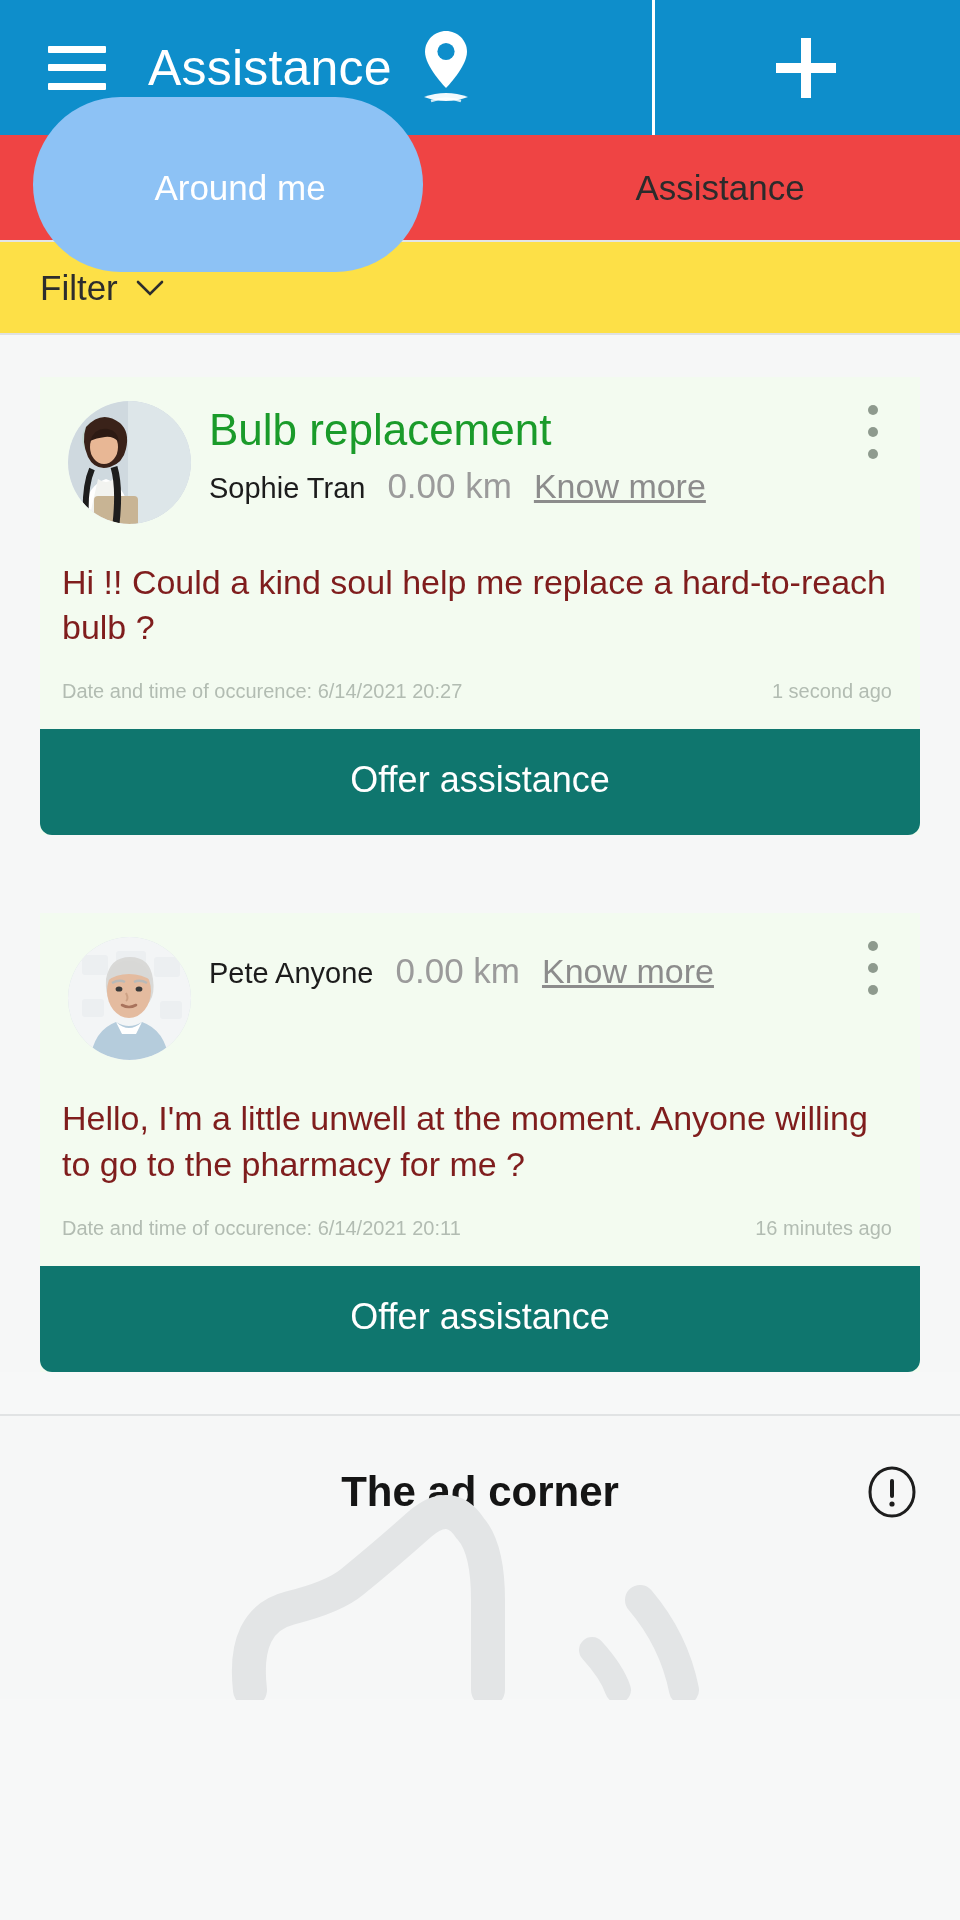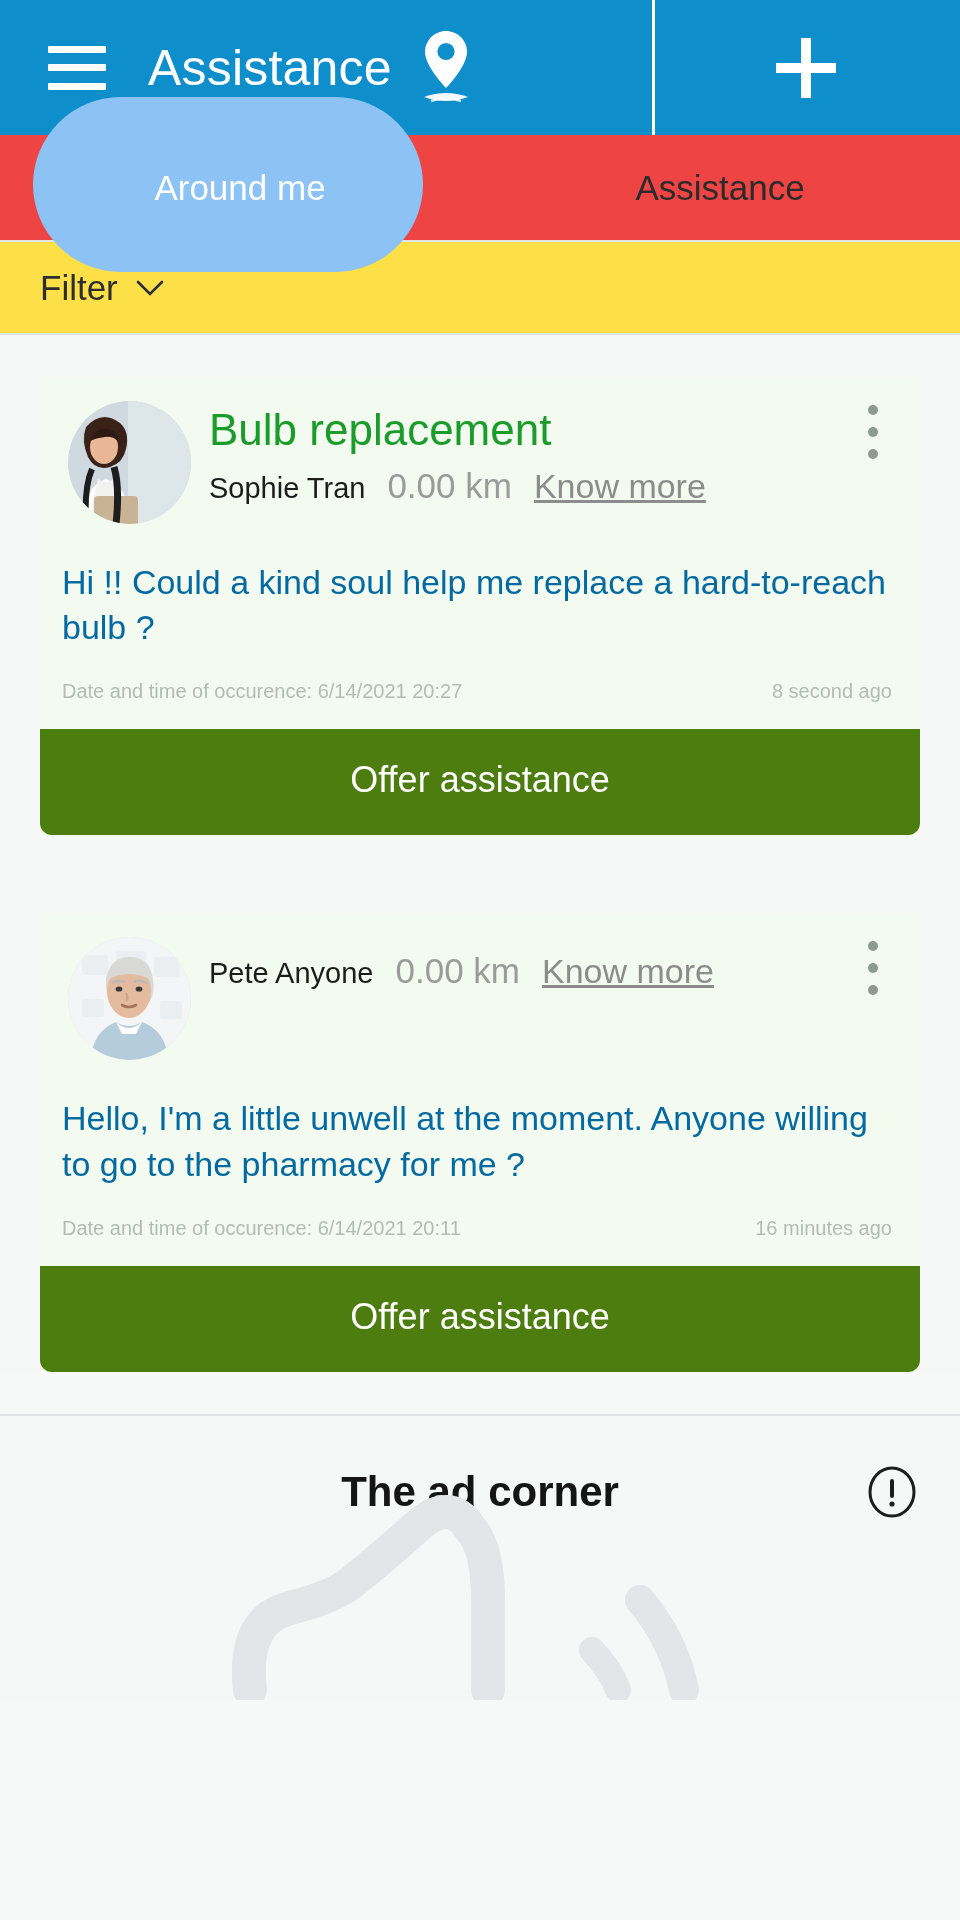--- a/index.html
+++ b/index.html
@@ -161,37 +161,37 @@
     display:block;
     width:10px; height:10px;
     border-radius:50%;
     background:#8e9a8e;
   }
 
   .card-body{
     padding:36px 32px 0 22px;
     font-size:34px;
     line-height:1.33;
-    color:#0369a1;
+    color:#7f1d1d;
   }
   .card-foot{
     display:flex;
     justify-content:space-between;
     align-items:baseline;
     padding:30px 28px 26px 22px;
     font-size:20px;
     color:#b2bcb2;
   }
 
   .offer-btn{
     display:block;
     width:100%;
     margin-top:0;
     padding:30px 0 34px;
-    background:#4d7c0f;
+    background:#0f766e;
     color:#ffffff;
     font-size:36px;
     font-family:"Liberation Sans", sans-serif;
     border:none;
     border-radius:0 0 12px 12px;
     cursor:pointer;
     text-align:center;
   }
 
   .card-gap{ height:78px; }
@@ -307,21 +307,21 @@
       </div>
       <div class="kebab">
         <i></i>
         <i></i>
         <i></i>
       </div>
     </div>
     <div class="card-body">Hi !! Could a kind soul help me replace a hard-to-reach bulb ?</div>
     <div class="card-foot">
       <span>Date and time of occurence: 6/14/2021 20:27</span>
-      <span>8 second ago</span>
+      <span>1 second ago</span>
     </div>
     <button class="offer-btn">Offer assistance</button>
   </div>
 
   <div class="card-gap"></div>
 
   <div class="card">
     <div class="card-head">
       <div class="avatar">
         <svg viewBox="0 0 123 123">

